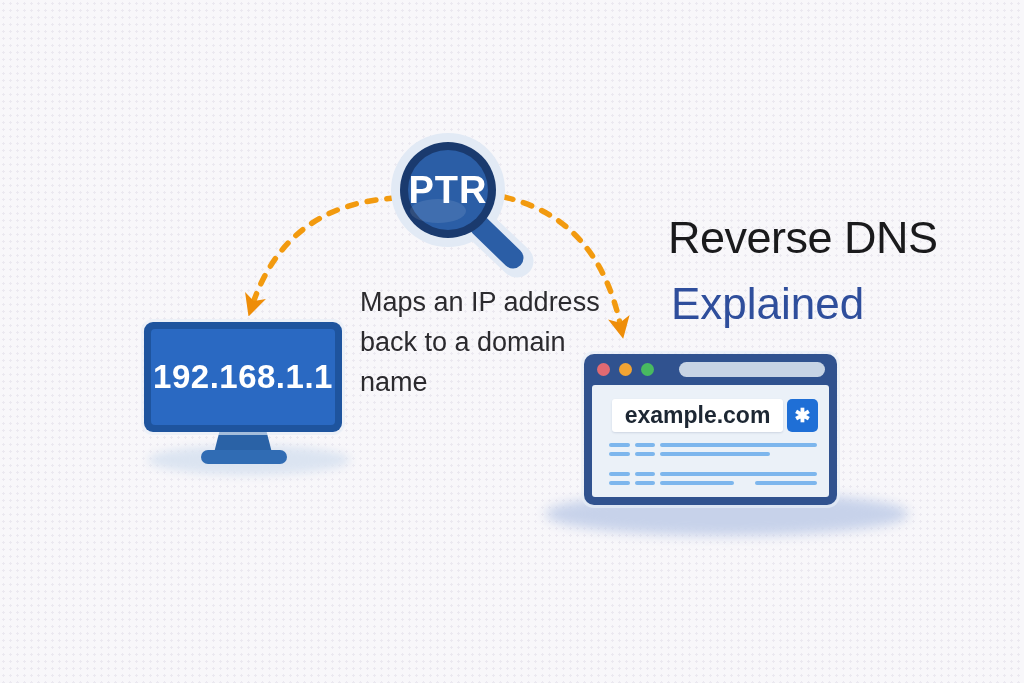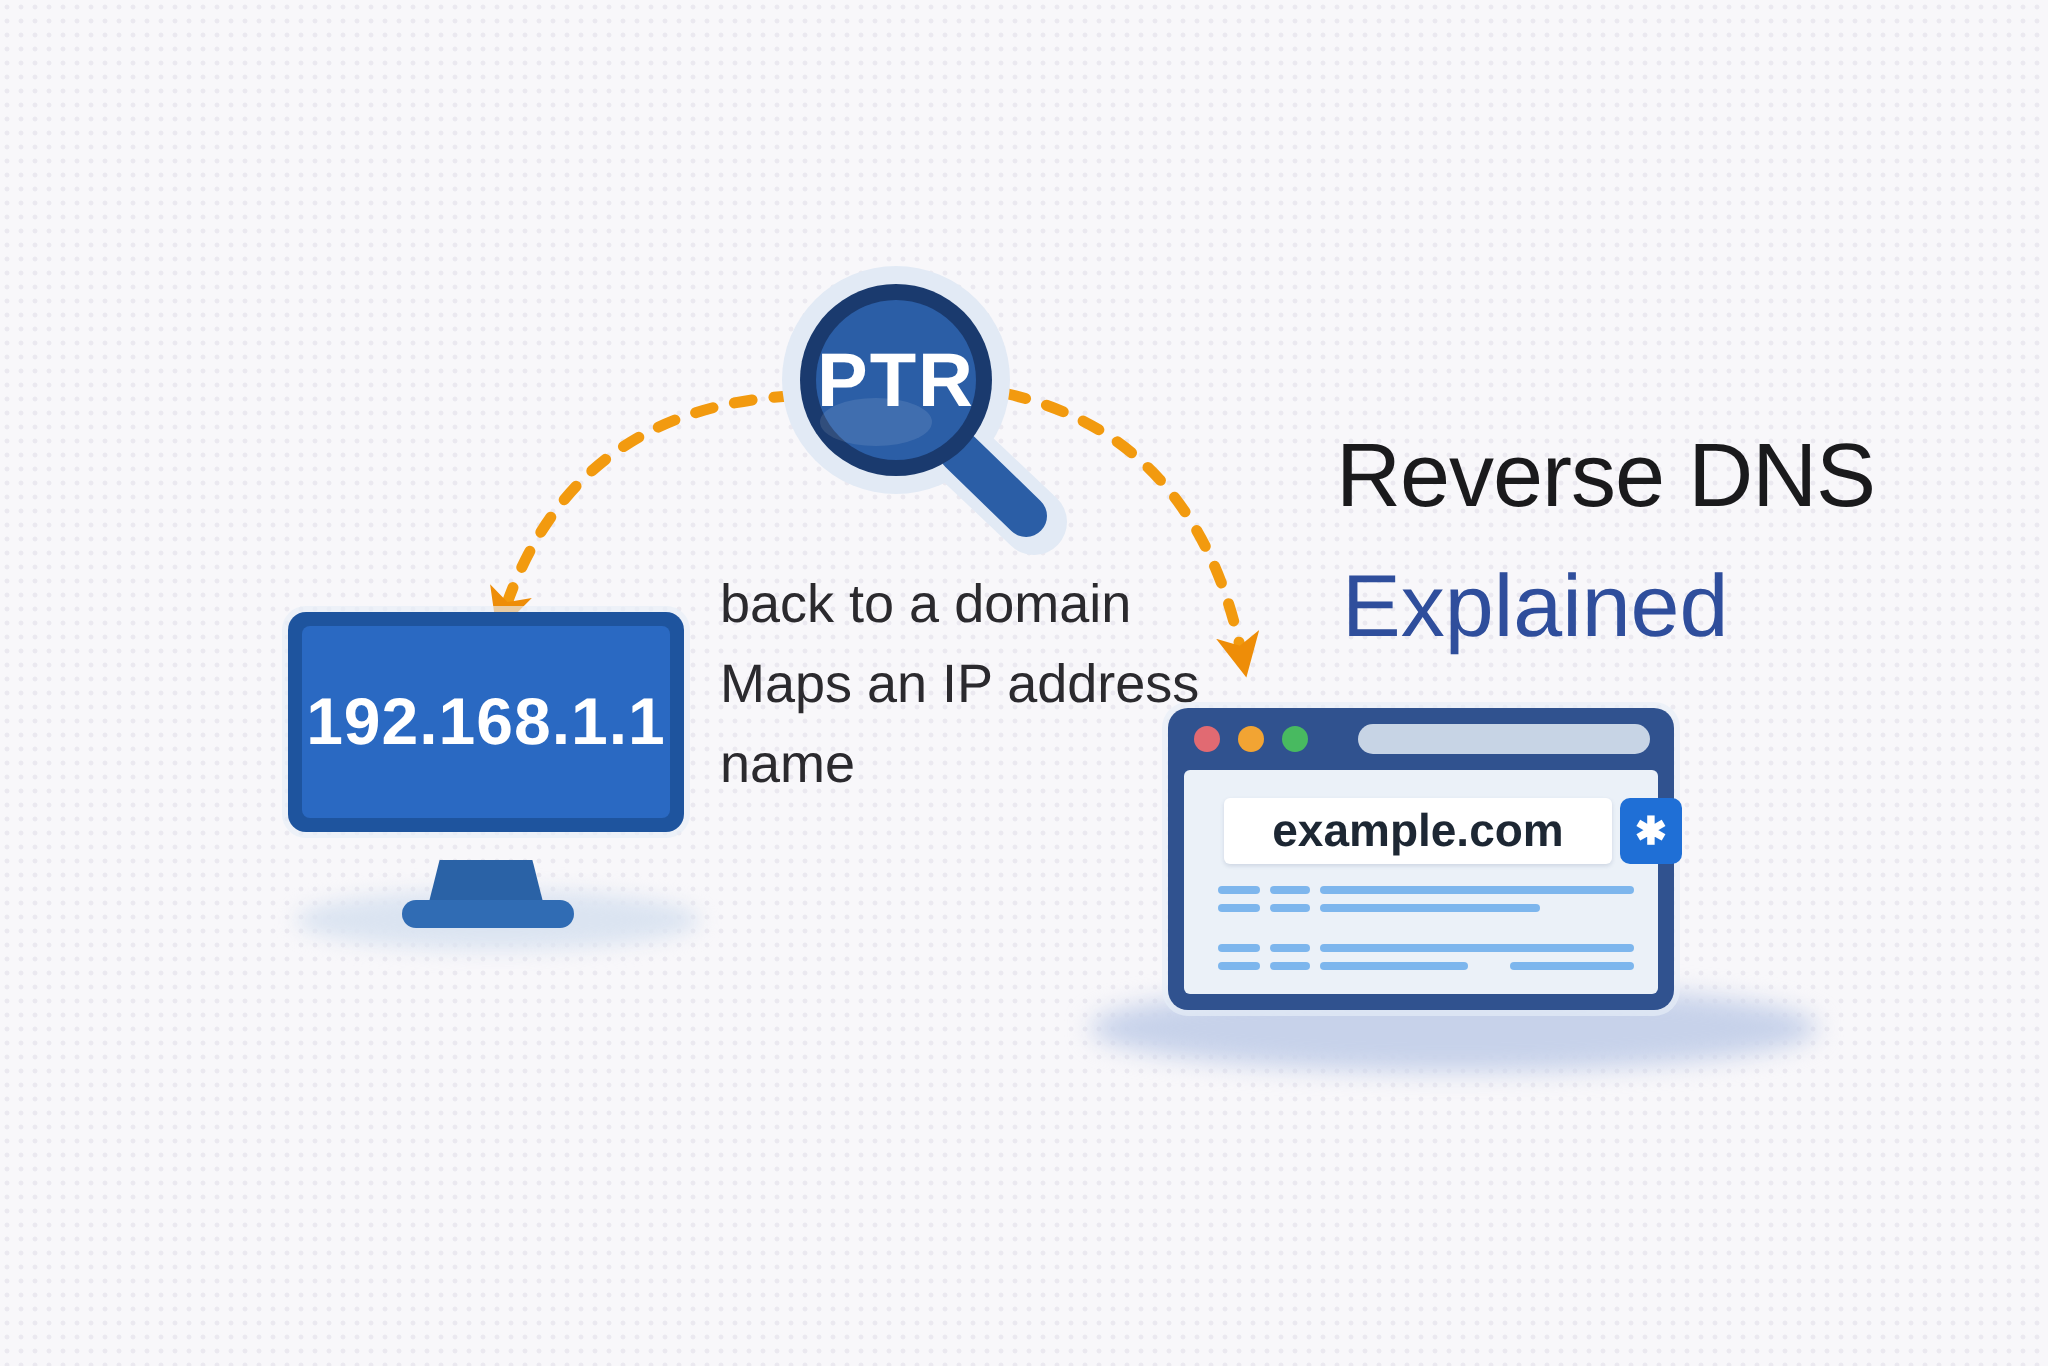--- a/index.html
+++ b/index.html
@@ -22,21 +22,21 @@
   
   .title    { position:absolute; left:668px; top:212px; font-size:45px; font-weight:500; color:#1a1a1c; letter-spacing:-0.5px;text-align:right; }
   .subtitle { position:absolute; left:671px; top:279px; font-size:44px; font-weight:500; color:#2f4e9c; }
 
   
   .desc { position:absolute; left:360px; top:282px; font-size:27px; line-height:40px; color:#2b2a2e; }
 
   
   .monitor-shadow { position:absolute; left:148px; top:445px; width:202px; height:30px;
     background:#dbe4f1; border-radius:50%; filter:blur(5px); }
-  .monitor { position:absolute; left:144px; top:306px; width:198px; height:110px;
+  .monitor { position:absolute; left:144px; top:322px; width:198px; height:110px;
     background:#1e549e; border-radius:9px; padding:7px; box-sizing:border-box;
     box-shadow:0 0 0 3px rgba(231,238,248,0.65); }
   .screen { width:100%; height:100%; background:#2a69c2; border-radius:4px;
     display:flex; align-items:center; justify-content:center; }
   .ip { color:#ffffff; font-weight:700; font-size:33px; letter-spacing:0.5px; }
   .monitor-neck { position:absolute; left:214px; top:430px; width:58px; height:23px;
     background:#2a62a6; clip-path:polygon(10% 0, 90% 0, 100% 100%, 0 100%); }
   .monitor-base { position:absolute; left:201px; top:450px; width:86px; height:14px;
     background:#306cb4; border-radius:7px; }
 
@@ -48,21 +48,21 @@
     box-shadow:0 0 0 3px rgba(231,238,248,0.65); }
   .browser-header { height:31px; display:flex; align-items:center; padding:0 12px 0 13px; gap:9px; box-sizing:border-box; }
   .dot { width:13px; height:13px; border-radius:50%; flex:0 0 auto; }
   .dot.red    { background:#e16a72; }
   .dot.yellow { background:#f2a433; }
   .dot.green  { background:#48ba60; }
   .tab-pill { margin-left:auto; width:146px; height:15px; background:#c7d4e5; border-radius:8px; }
   .browser-content { position:absolute; left:8px; right:8px; top:31px; bottom:8px;
     background:#ebf1f8; border-radius:3px; }
   .address-row { position:absolute; left:20px; top:14px; display:flex; gap:4px; }
-  .address-bar { width:194px; height:33px; background:#ffffff; border-radius:3px;
+  .address-bar { width:171px; height:33px; background:#ffffff; border-radius:3px;
     display:flex; align-items:center; justify-content:center;
     font-size:23px; font-weight:700; color:#1d2733; box-shadow:0 1px 2px rgba(40,60,110,0.15); }
   .search-btn { width:31px; height:33px; background:#1f6fd6; border-radius:5px;
     display:flex; align-items:center; justify-content:center;
     color:#ffffff; font-size:19px; font-weight:700; }
   .sk-row { position:absolute; left:17px; right:12px; height:4px; display:flex; gap:5px; }
   .sk { height:4px; background:#7db6ed; border-radius:2px; flex:0 0 auto; }
   .sk.grow { flex:1 1 auto; }
   .sk.push { margin-left:auto; }
   .r1 { top:58px; } .r2 { top:67px; } .r3 { top:87px; } .r4 { top:96px; }
@@ -89,22 +89,22 @@
     <circle cx="88" cy="72" r="48" fill="#1a3a6e"></circle>
     <circle cx="88" cy="72" r="40" fill="#2b5ea6"></circle>
     <ellipse cx="78" cy="93" rx="28" ry="12" fill="#ffffff" opacity="0.10"></ellipse>
     <text x="88" y="85" text-anchor="middle" font-size="38" font-weight="700" fill="#ffffff" letter-spacing="1">PTR</text>
   </svg>
 
   <div class="title">Reverse DNS</div>
   <div class="subtitle">Explained</div>
 
   <div class="desc">
+    <div>Maps an IP address</div>
     <div>back to a domain</div>
-    <div>Maps an IP address</div>
     <div>name</div>
   </div>
 
   <div class="monitor-shadow abs"></div>
   <div class="monitor-neck abs"></div>
   <div class="monitor-base abs"></div>
   <div class="monitor">
     <div class="screen">
       <span class="ip">192.168.1.1</span>
     </div>

